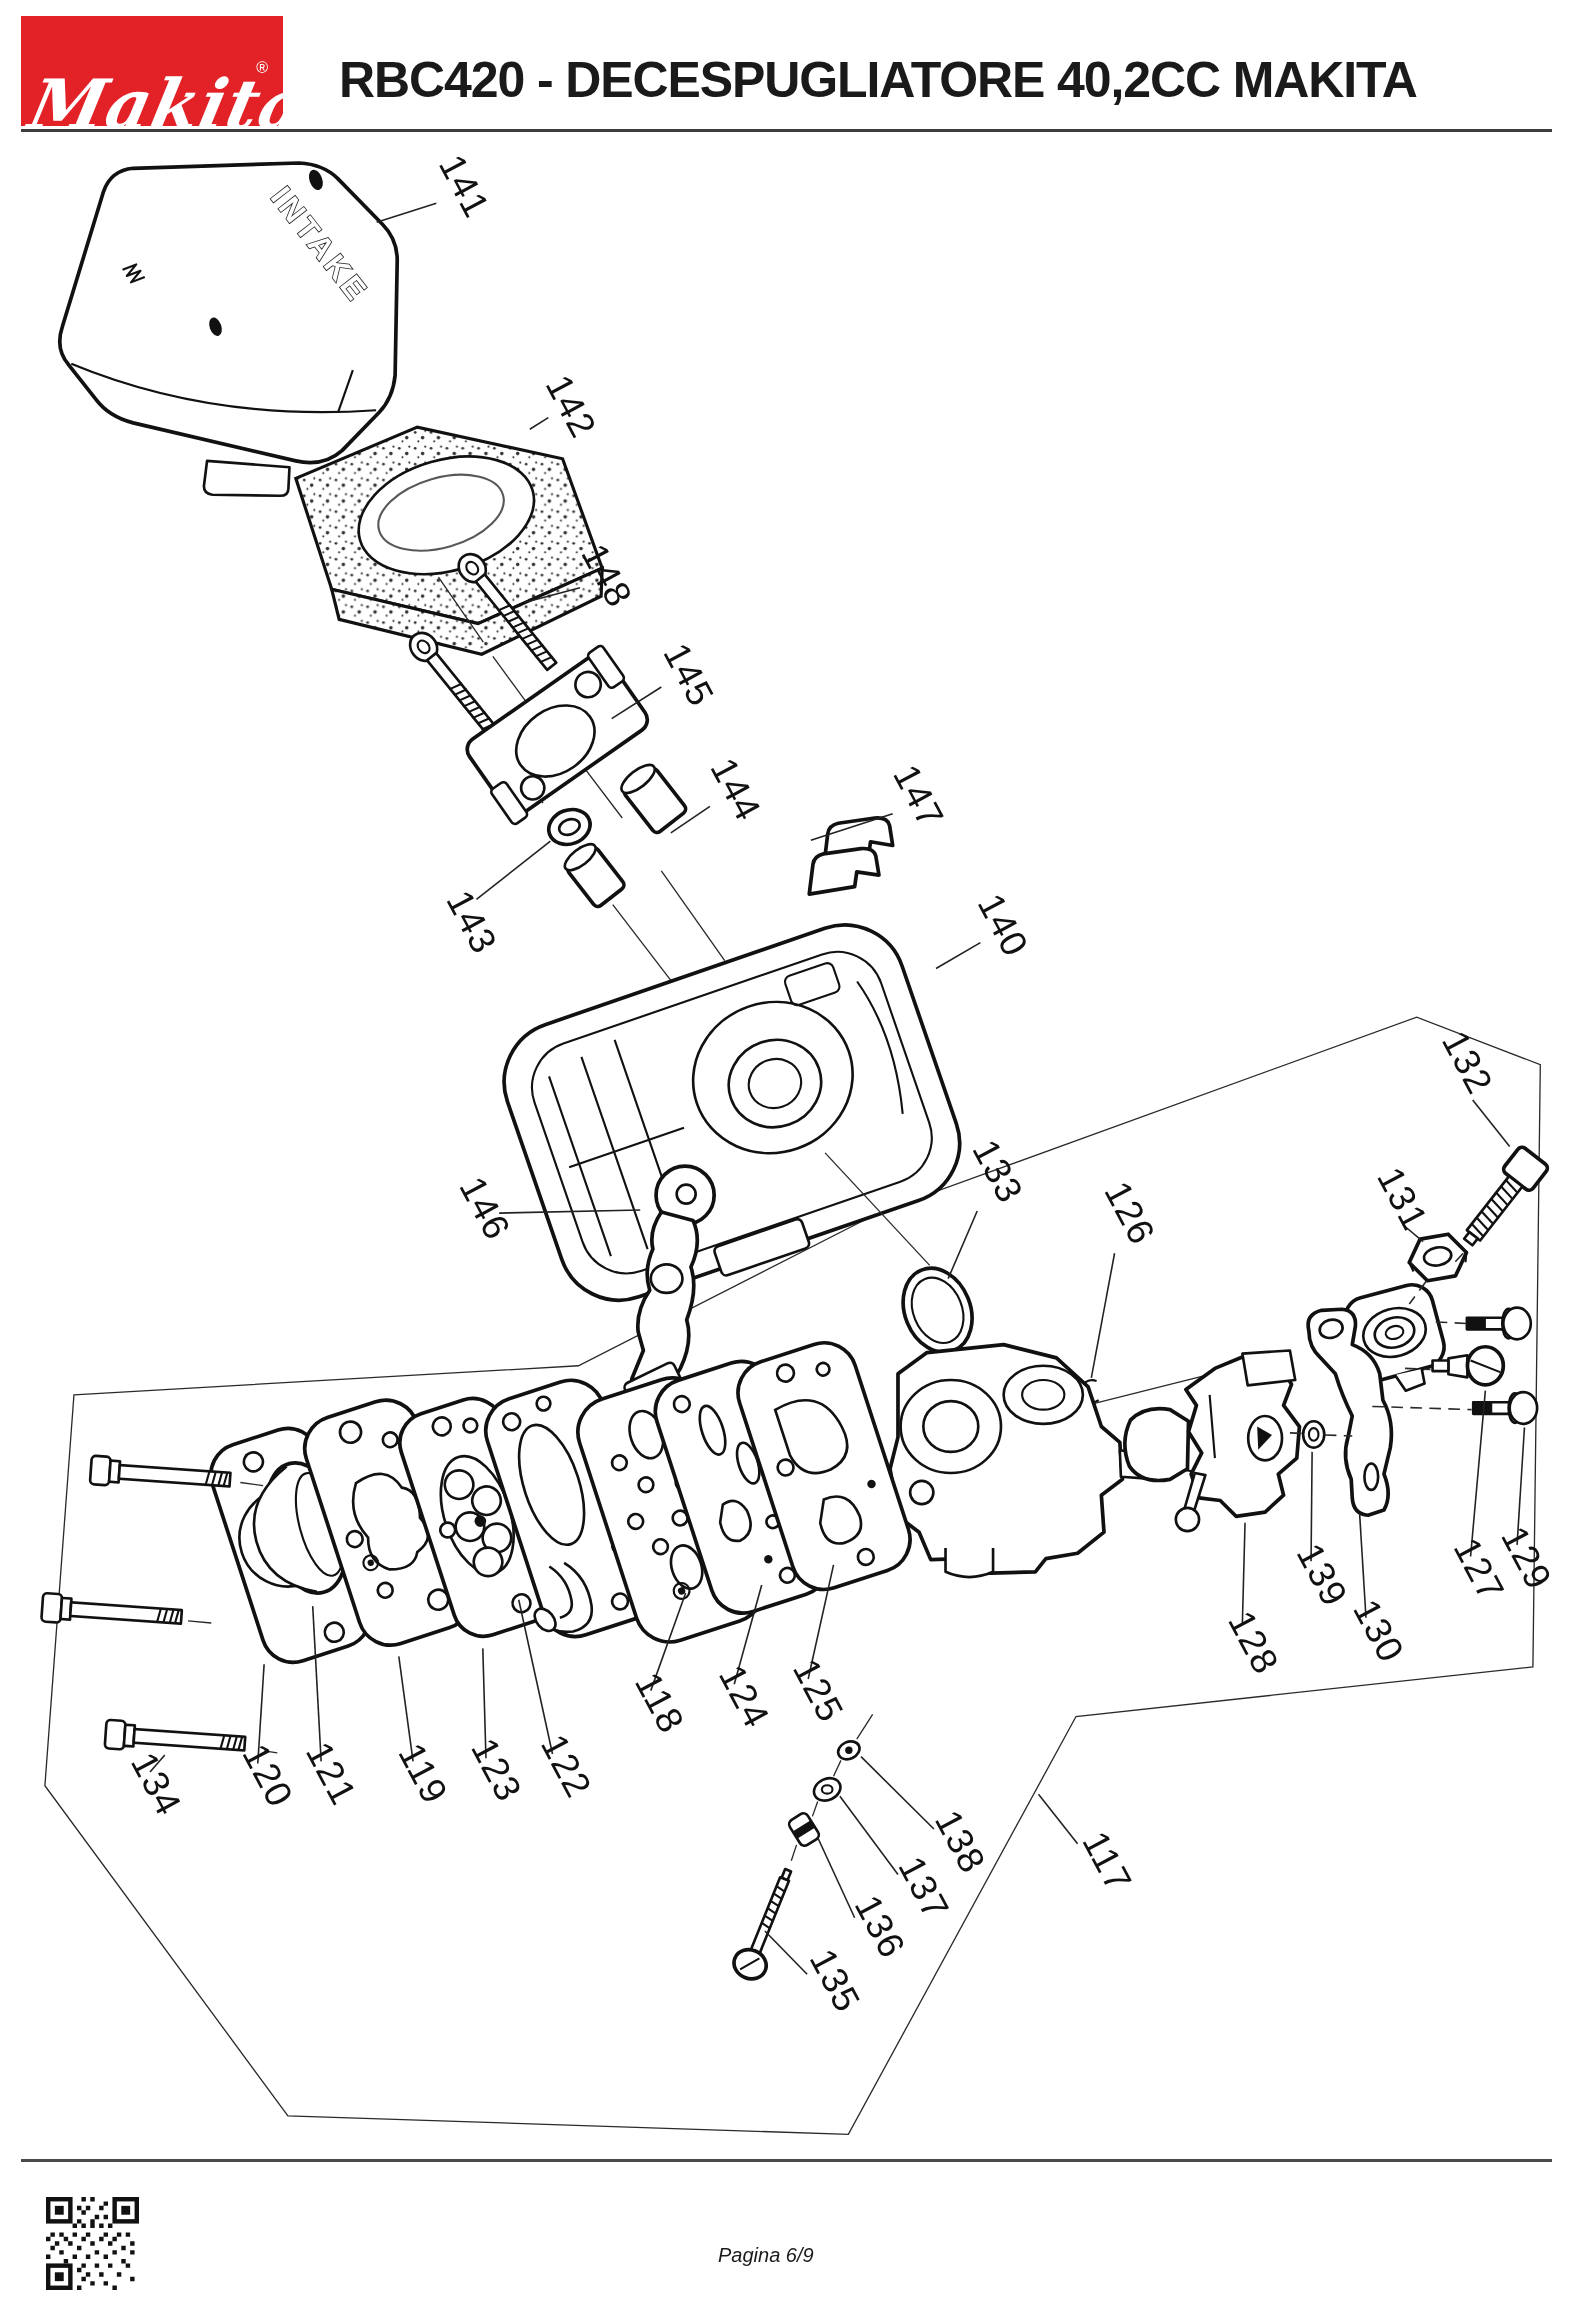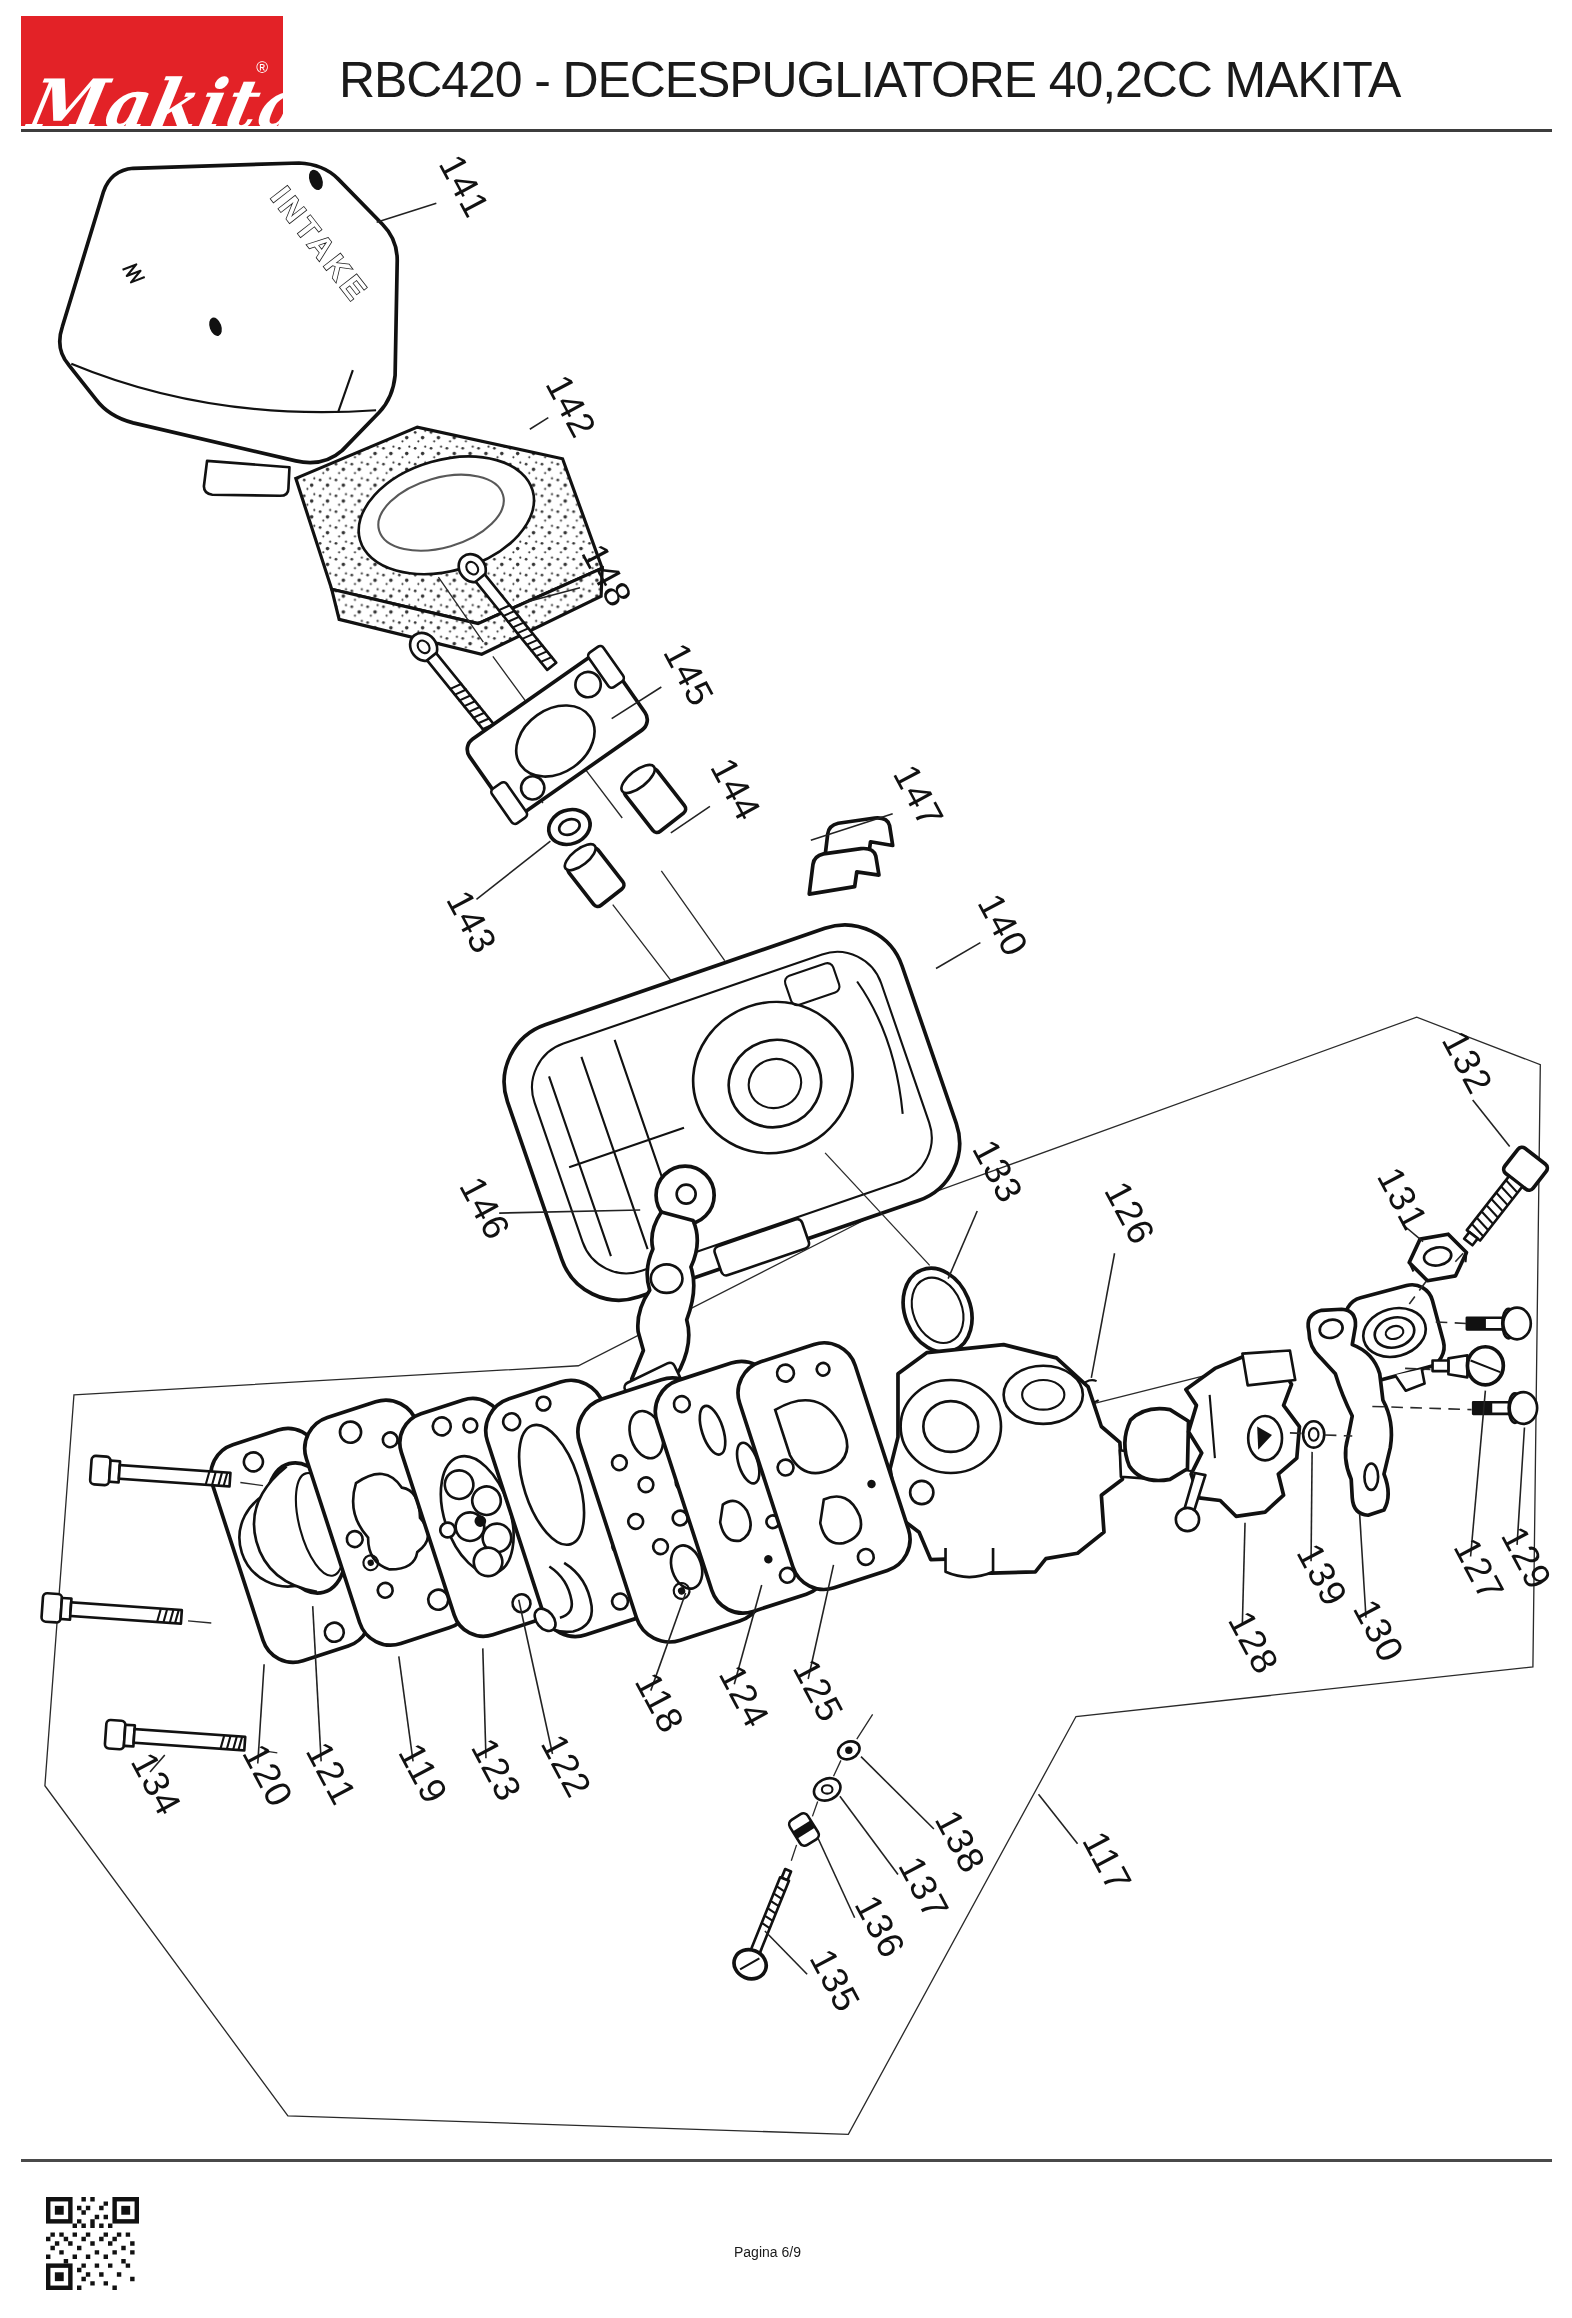--- a/index.html
+++ b/index.html
@@ -8,26 +8,26 @@
        font-family:"Liberation Sans",sans-serif;color:var(--ink);}
   .page{position:absolute;inset:0;overflow:hidden;}
   .logo{position:absolute;left:21px;top:16px;width:262px;height:110px;
         background:var(--makita-red);overflow:hidden;}
   .logo-text{position:absolute;left:9.5px;bottom:-18px;color:#fff;
         font-family:"DejaVu Serif",serif;font-style:italic;font-weight:bold;
         font-size:68px;letter-spacing:1.1px;transform:skewX(-12deg);}
   .logo-reg{position:absolute;right:15px;top:43px;color:#fff;font-size:16px;
         font-family:"Liberation Sans",sans-serif;font-style:normal;}
   .title{position:absolute;left:339px;top:51px;width:1215px;
-        font-size:50px;font-weight:normal;letter-spacing:-1.1px;white-space:nowrap;}
+        font-size:50px;font-weight:bold;letter-spacing:-1.1px;white-space:nowrap;}
   .rule{position:absolute;left:21px;height:3.2px;background:#3d3d3d;}
   .rule.top{top:129px;width:1531px;}
   .rule.bottom{top:2159px;width:1531px;background:#4a4a4a;}
-  .footer-text{position:absolute;left:734px;top:2244px;font-size:14px;
-        }
+  .footer-text{position:absolute;left:718px;top:2244px;font-size:20px;
+        font-style:italic;}
   svg text.plabel{font-family:"Liberation Sans",sans-serif;font-size:70px;
         fill:#111;letter-spacing:2px;}
   svg .ln{stroke:#222;stroke-width:3;fill:none;}
   svg .thin{stroke:#2a2a2a;stroke-width:2.5;fill:none;}
   svg .dash{stroke:#2a2a2a;stroke-width:3;fill:none;stroke-dasharray:22 14;}
   svg .p7{stroke:#111;stroke-width:7;fill:#fff;stroke-linejoin:round;}
   svg .p5{stroke:#111;stroke-width:5;fill:#fff;stroke-linejoin:round;}
   svg .p4{stroke:#111;stroke-width:4;fill:none;stroke-linejoin:round;}
   svg .hole{stroke:#111;stroke-width:5;fill:#fff;}
   svg .dark{fill:#111;stroke:none;}

